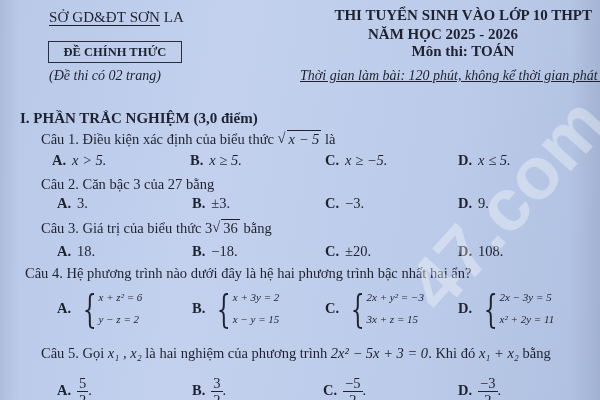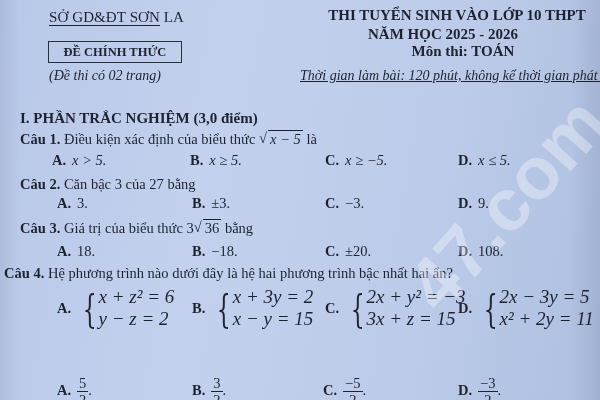--- a/index.html
+++ b/index.html
@@ -4,49 +4,49 @@
 <style>
   html, body { margin:0; padding:0; }
   body {
     width:600px; height:400px; overflow:hidden; position:relative;
     background: linear-gradient(100deg, #b8c8e8 0%, #c3d1ee 35%, #bccbe9 70%, #aebfe0 100%);
     font-family: "Liberation Serif", "DejaVu Serif", serif;
     color:#1e2230;
   }
   .page { position:absolute; inset:0; }
   .abs { position:absolute; white-space:nowrap; }
-  .b { font-weight:bold; }
+  .b { font-weight:normal;margin-left:21px; }
   .u { text-decoration: underline; }
 
   
   .dept { left:49px; top:9px; font-size:15px; letter-spacing:0.1px; }
   .dept .ul { border-bottom:1px solid #1e2230; }
   .official { left:48px; top:41px; width:132px; height:20px; border:1.3px solid #2a2e3a; font-size:12.5px; font-weight:bold; text-align:center; line-height:20px; }
   .pages { left:49px; top:68px; font-size:14px; font-style:italic; }
 
   
   .hdr-r { font-weight:bold; font-size:15px; text-align:center; }
-  .h1 { left:322px; top:7px; width:270px; }
+  .h1 { left:322px; top:7px; width:270px;text-align:right; }
   .h2 { left:363px; top:26px; width:160px; }
   .h3 { left:383px; top:43px; width:160px; }
   .h4 { left:378px; top:59px; width:170px; }
   .timeline { left:300px; top:68px; font-size:14px; font-style:italic; }
 
   .section { left:20px; top:110px; font-size:15px; font-weight:bold; }
   .q { font-size:14.5px; }
   .opt { font-size:14.5px; }
   .opt .lbl { font-weight:bold; margin-right:6px; }
   .math { font-style:italic; }
   .sqrt { display:inline-block; position:relative; padding-left:9px;text-align:right; }
   .sqrt::before { content:"√"; position:absolute; left:0; top:-1px; font-style:normal; }
   .sqrt .rad { border-top:1px solid #1e2230; padding:0 2px; }
 
   .sys { display:inline-flex; align-items:center; vertical-align:middle; }
   .brace { font-size:40px; line-height:40px; font-weight:normal; transform:scaleX(0.55); margin-right:-4px; font-family:"DejaVu Serif", serif; }
-  .sys .lines { display:flex; flex-direction:column; font-style:italic; line-height:22px; font-size:19px; }
+  .sys .lines { display:flex; flex-direction:column; font-style:italic; line-height:22px; font-size:11px; }
   .frac { display:inline-flex; flex-direction:column; align-items:center; vertical-align:middle; line-height:16px; }
   .frac .num { border-bottom:1px solid #1e2230; padding:0 2px; }
 
   .watermark {
     position:absolute; left:390px; top:270px; font-family:"Liberation Sans", sans-serif; font-weight:bold;
     font-size:74px; color:rgba(255,255,255,0.35); transform:rotate(-48deg); transform-origin:left top; pointer-events:none;
   }
   .shade { position:absolute; right:0; top:0; width:30px; height:400px; background:linear-gradient(90deg, rgba(0,0,0,0), rgba(60,70,100,0.12)); }
   .shade-l { position:absolute; left:0; top:0; width:20px; height:400px; background:linear-gradient(90deg, rgba(60,70,100,0.1), rgba(0,0,0,0)); }
 </style>
@@ -133,20 +133,29 @@
   <div class="abs opt" style="left:458px; top:286px;">
     <span class="lbl" style="vertical-align:middle;">D.</span><span class="sys">
         <span class="brace">{</span>
         <span class="lines">
           <span>2x − 3y = 5</span>
           <span>x² + 2y = 11</span>
         </span>
       </span>
   </div>
 
+  <div class="abs q" style="left:20px; top:345px;">
+    <span class="b">Câu 5.</span>
+    <span>Gọi</span>
+    <span class="math">x₁ , x₂</span>
+    <span>là hai nghiệm của phương trình</span>
+    <span class="math">2x² − 5x + 3 = 0</span><span>. Khi đó</span>
+    <span class="math">x₁ + x₂</span>
+    <span>bằng</span>
+  </div>
   <div class="abs opt" style="left:57px; top:375px;"><span class="lbl">A.</span><span class="frac">
         <span class="num">5</span>
         <span>2</span>
       </span>.</div>
   <div class="abs opt" style="left:192px; top:375px;"><span class="lbl">B.</span><span class="frac">
         <span class="num">3</span>
         <span>2</span>
       </span>.</div>
   <div class="abs opt" style="left:323px; top:375px;"><span class="lbl">C.</span><span class="frac">
         <span class="num">−5</span>

